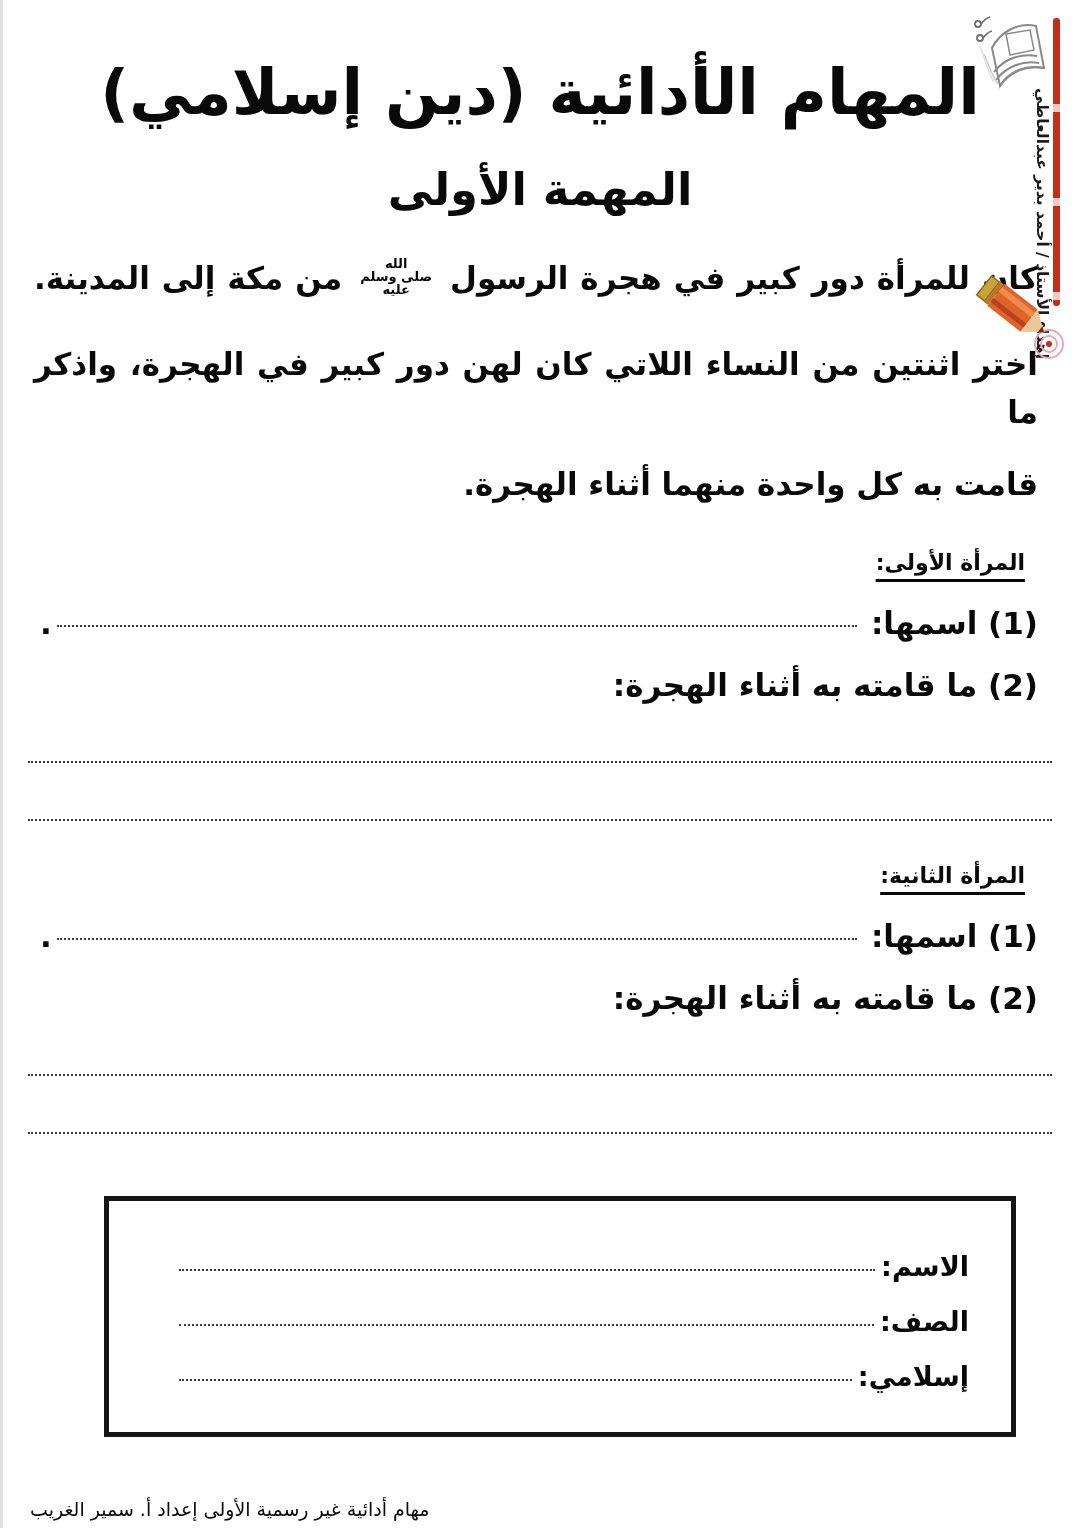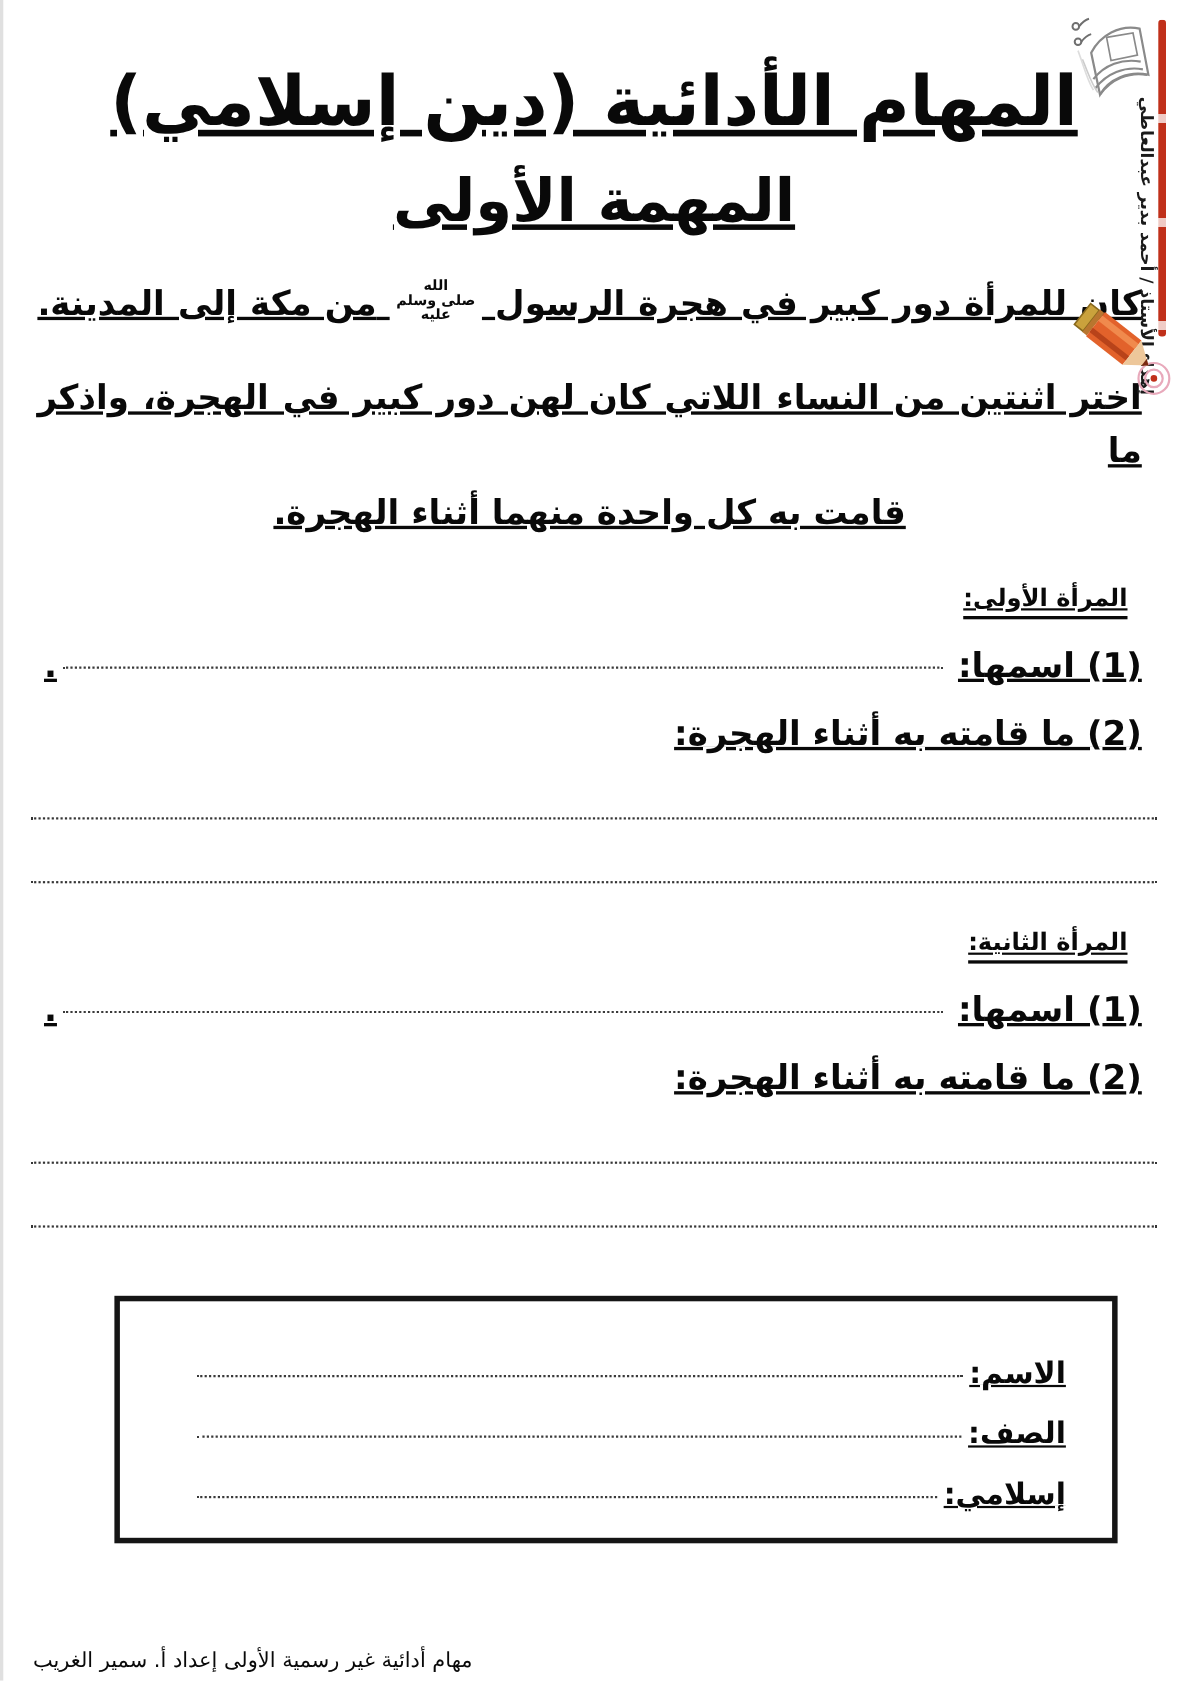--- a/index.html
+++ b/index.html
@@ -6,46 +6,46 @@
   .page {
     position: relative;
     width: 1080px;
     height: 1528px;
     background: #ffffff;
     overflow: hidden;
     font-family: "DejaVu Sans", sans-serif;
     color: #090909;
     box-shadow: inset 3px 0 0 #e0e0e0;
   }
-  .content { direction: rtl; text-decoration: underline; }
+  .content { direction: rtl; }
 
   
   .title {
     margin: 56px 40px 0;
     text-align: center;
     font-size: 63px;
     font-weight: 800;
     letter-spacing: -1px;
   }
   .subtitle {
-    margin: 22px 0 0;
+    margin: 34px 0 0;
     text-align: center;
-    font-size: 54px;
+    font-size: 45px;
     font-weight: 800;
   }
 
   
   .para {
     margin: 38px 42px 0 34px;
     font-size: 31px;
     font-weight: 700;
     line-height: 1.55;
   }
   .para.justified { text-align: justify; text-align-last: justify; }
-  .para.second-line { margin-top: 8px; text-align: center; }
+  .para.second-line { margin-top: 24px; }
   .pbuh {
     display: inline-flex;
     flex-direction: column;
     align-items: center;
     vertical-align: middle;
     font-size: 13px;
     font-weight: 600;
     line-height: 1.0;
     margin: 0 6px;
     transform: translateY(-4px);
@@ -85,21 +85,21 @@
     border-bottom: 2.5px dotted #353535;
     height: 0;
   }
   .al-1 { margin-top: 58px; }
   .al-2 { margin-top: 56px; }
 
   
   .info-box {
     margin: 62px 64px 0 104px;
     border: 5px solid #151515;
-    padding: 26px 42px 24px 70px;
+    padding: 26px 42px 40px 70px;
   }
   .info-row {
     display: flex;
     align-items: baseline;
     margin-top: 24px;
     font-size: 27px;
     font-weight: 700;
   }
   .info-row .dotfill { transform: translateY(-5px); border-bottom-width: 2px; }
   .info-label { white-space: nowrap; margin-left: 6px; }

